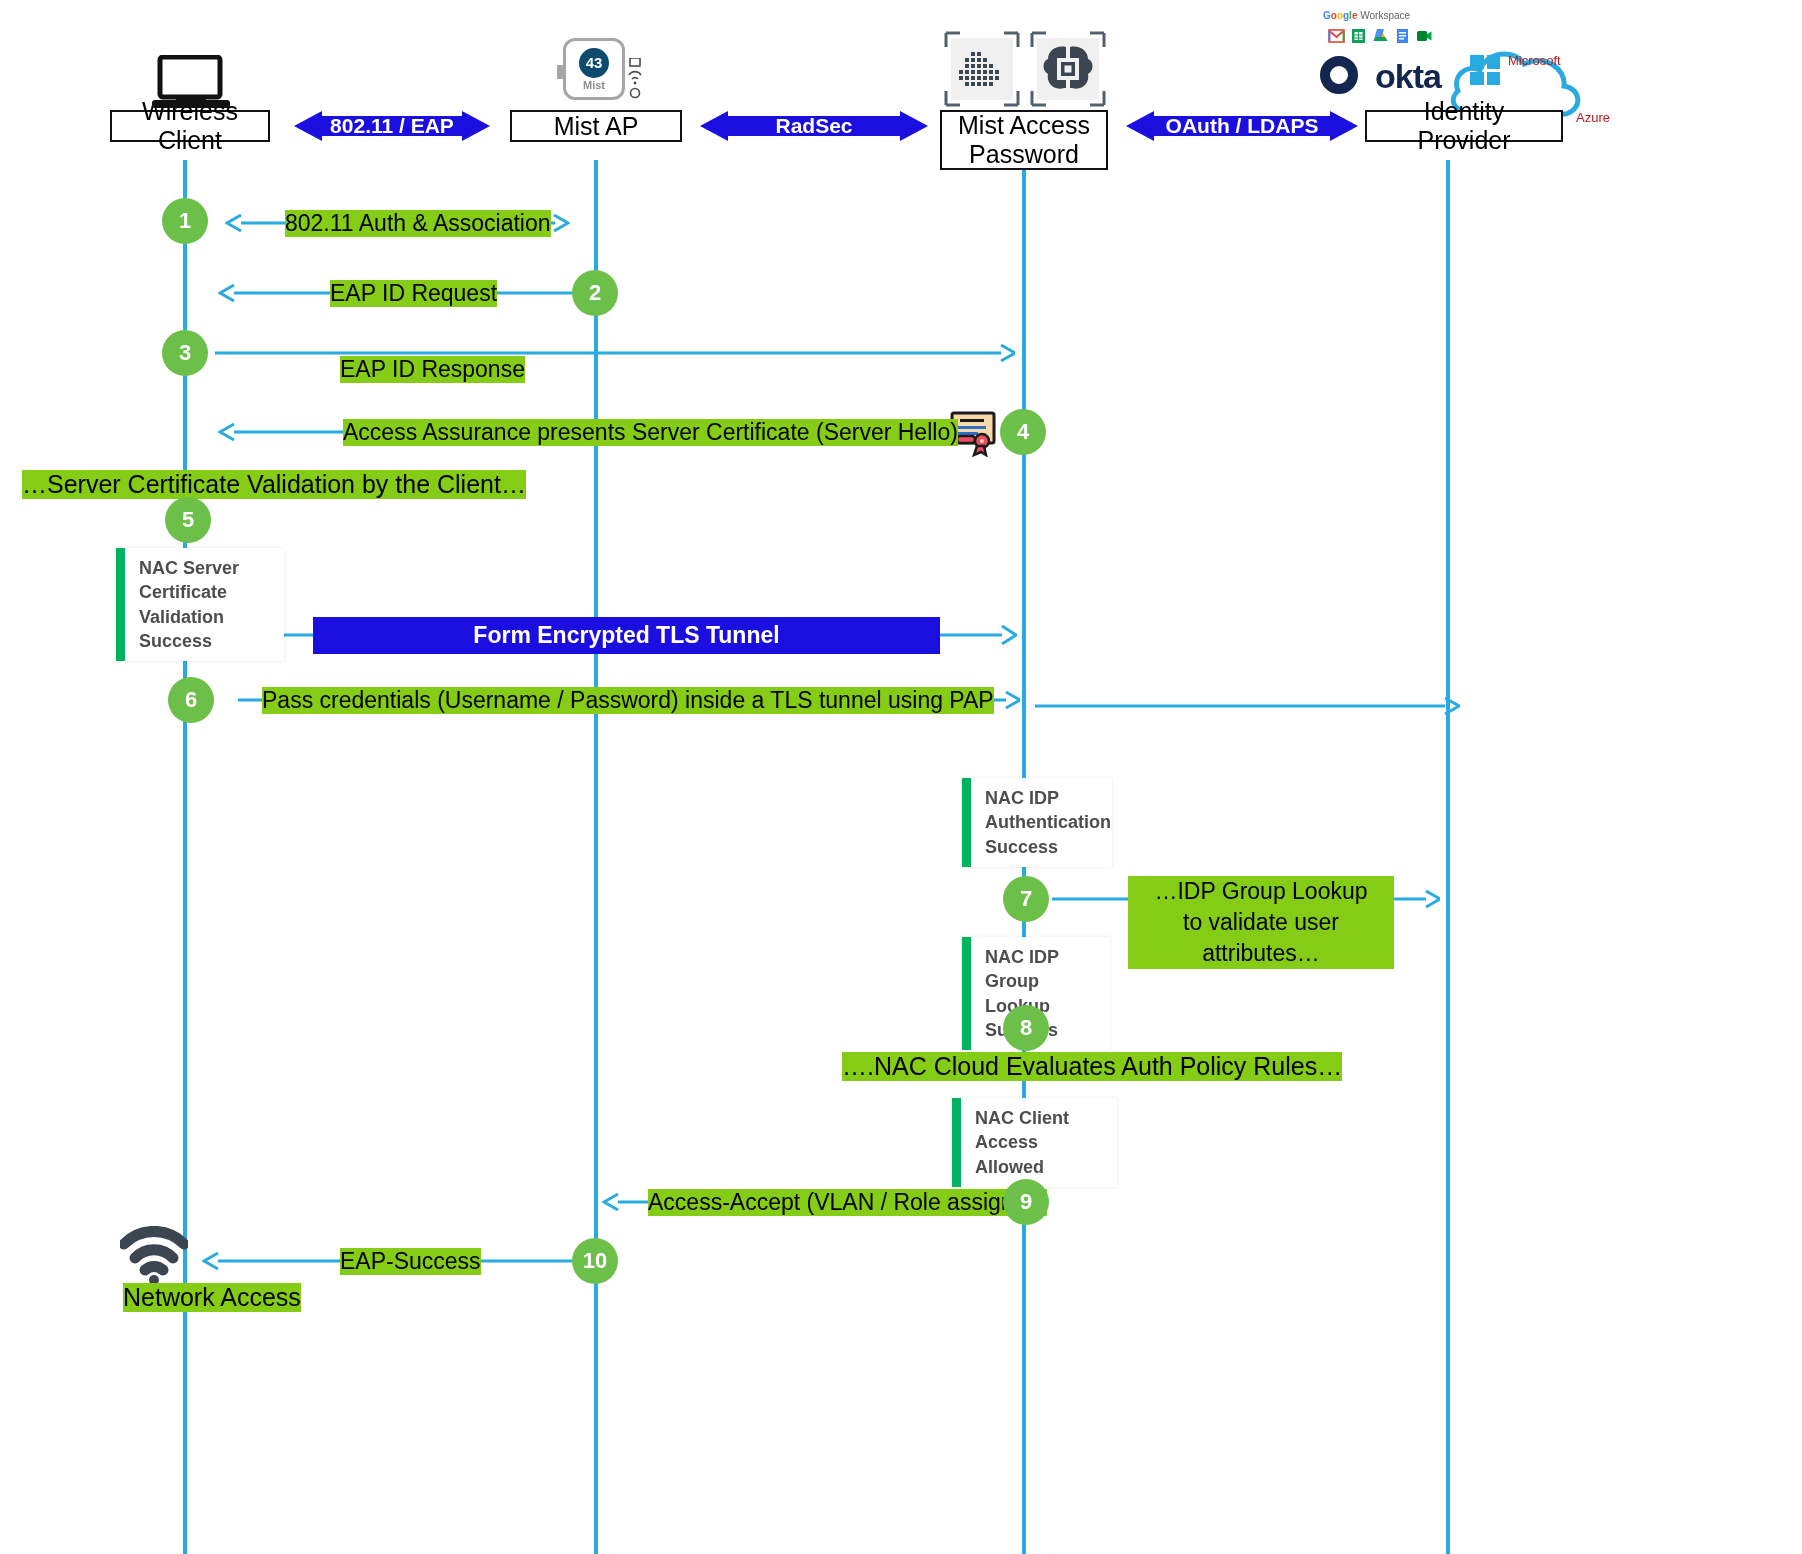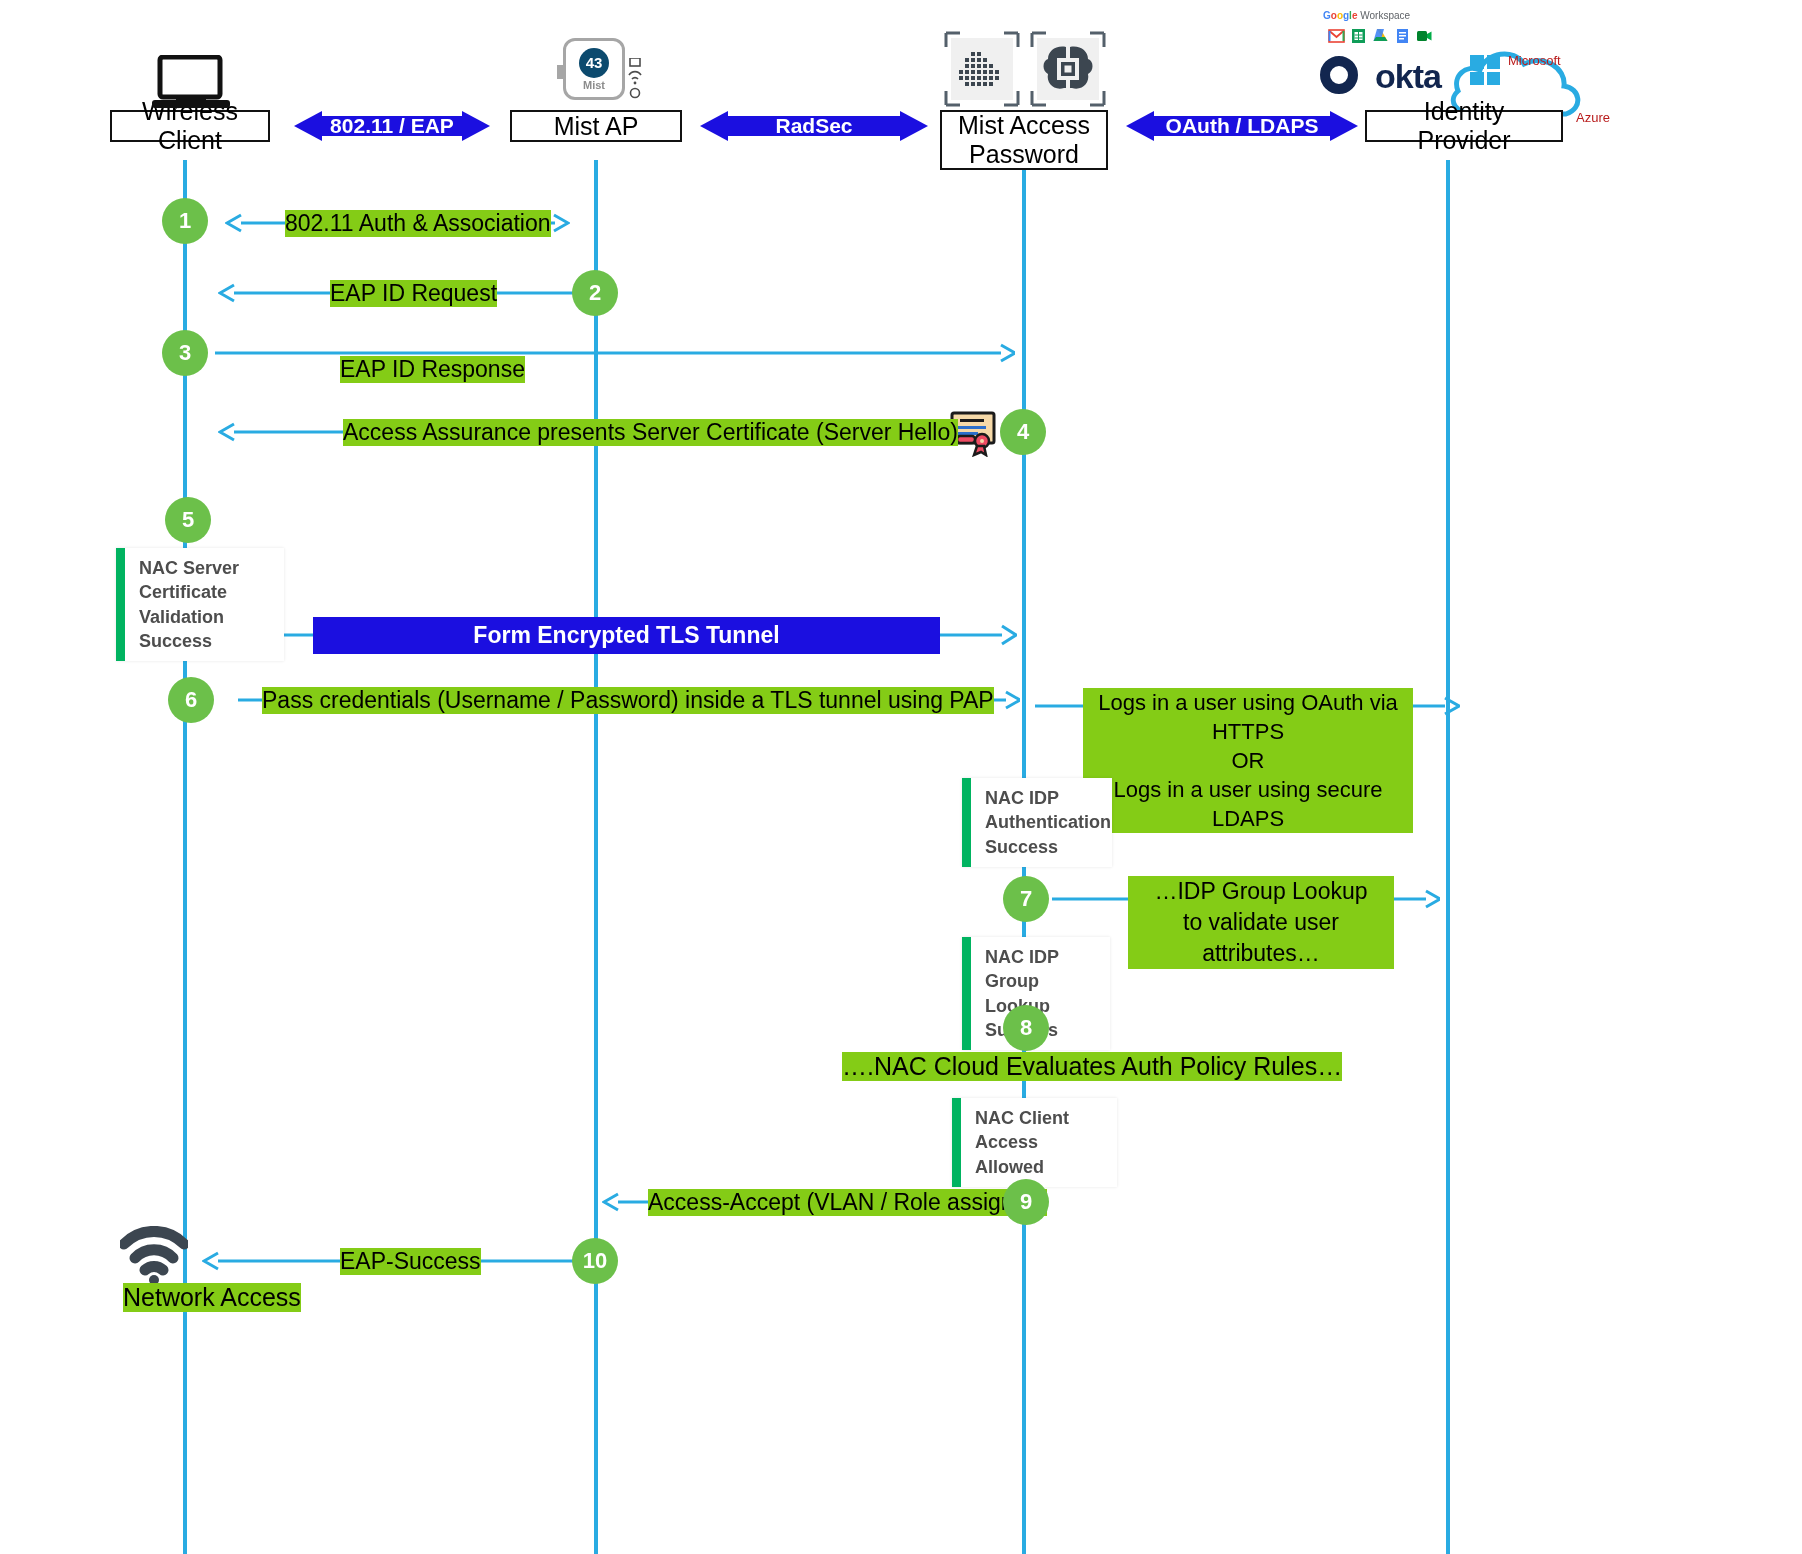--- a/index.html
+++ b/index.html
@@ -392,20 +392,21 @@
       <rect x="10" y="8" width="24" height="3" fill="#1b1b1b"></rect>
       <rect x="8" y="15" width="28" height="3" fill="#2C6FCB"></rect>
       <rect x="8" y="21" width="20" height="3" fill="#2C6FCB"></rect>
       <rect x="7" y="25" width="18" height="7" rx="3" fill="#EF4B63" stroke="#1b1b1b" stroke-width="2.5"></rect>
       <circle cx="32" cy="30" r="7" fill="#EF4B63" stroke="#1b1b1b" stroke-width="2.5"></circle>
       <circle cx="32" cy="30" r="2" fill="#F5D9A8"></circle>
       <path d="M27 35 L24 44 L31 41 L36 44 L34 35 Z" fill="#EF4B63" stroke="#1b1b1b" stroke-width="2.5"></path>
     </svg>
   </div>
 
+  <div class="anno" style="left:22px; top:470px; font-size:25px;">…Server Certificate Validation by the Client…</div>
 
   <div class="step" style="left:165px; top:497px;">5</div>
   <div class="nac-card" style="left:116px; top:548px; width:168px; white-space:pre-line;">NAC Server
 Certificate
 Validation Success</div>
 
   <svg style="position:absolute; left:222px; top:623px;" width="795" height="24">
     <line x1="16" y1="12" x2="780" y2="12" stroke="#29ABE2" stroke-width="3"></line>
     <polyline points="16,3 2,12 16,21" fill="none" stroke="#29ABE2" stroke-width="3"></polyline>
     <polyline points="780,3 794,12 780,21" fill="none" stroke="#29ABE2" stroke-width="3"></polyline>
@@ -418,23 +419,20 @@
   <svg style="position:absolute; left:238px; top:689px;" width="782" height="22">
     <line x1="0" y1="11" x2="768" y2="11" stroke="#29ABE2" stroke-width="3"></line>
     <polyline points="768,3 782,11 768,19" fill="none" stroke="#29ABE2" stroke-width="3"></polyline>
   </svg>
   <div class="anno" style="left:262px; top:687px; font-size:23px;">Pass credentials (Username / Password) inside a TLS tunnel using PAP</div>
 
   <svg style="position:absolute; left:1035px; top:695px;" width="425" height="22">
     <line x1="0" y1="11" x2="410" y2="11" stroke="#29ABE2" stroke-width="3"></line>
     <polyline points="410,3 424,11 410,19" fill="none" stroke="#29ABE2" stroke-width="3"></polyline>
   </svg>
-  <div class="anno center" style="left:1083px; top:688px; width:330px; font-size:22px; line-height:1.32;">Logs in a user using OAuth via HTTPS
-OR
-Logs in a user using secure LDAPS</div>
 
   <div class="nac-card" style="left:962px; top:778px; width:150px; white-space:pre-line;">NAC IDP
 Authentication
 Success</div>
 
   <div class="step" style="left:1003px; top:876px;">7</div>
   <svg style="position:absolute; left:1052px; top:888px;" width="388" height="22">
     <line x1="0" y1="11" x2="374" y2="11" stroke="#29ABE2" stroke-width="3"></line>
     <polyline points="374,3 388,11 374,19" fill="none" stroke="#29ABE2" stroke-width="3"></polyline>
   </svg>

